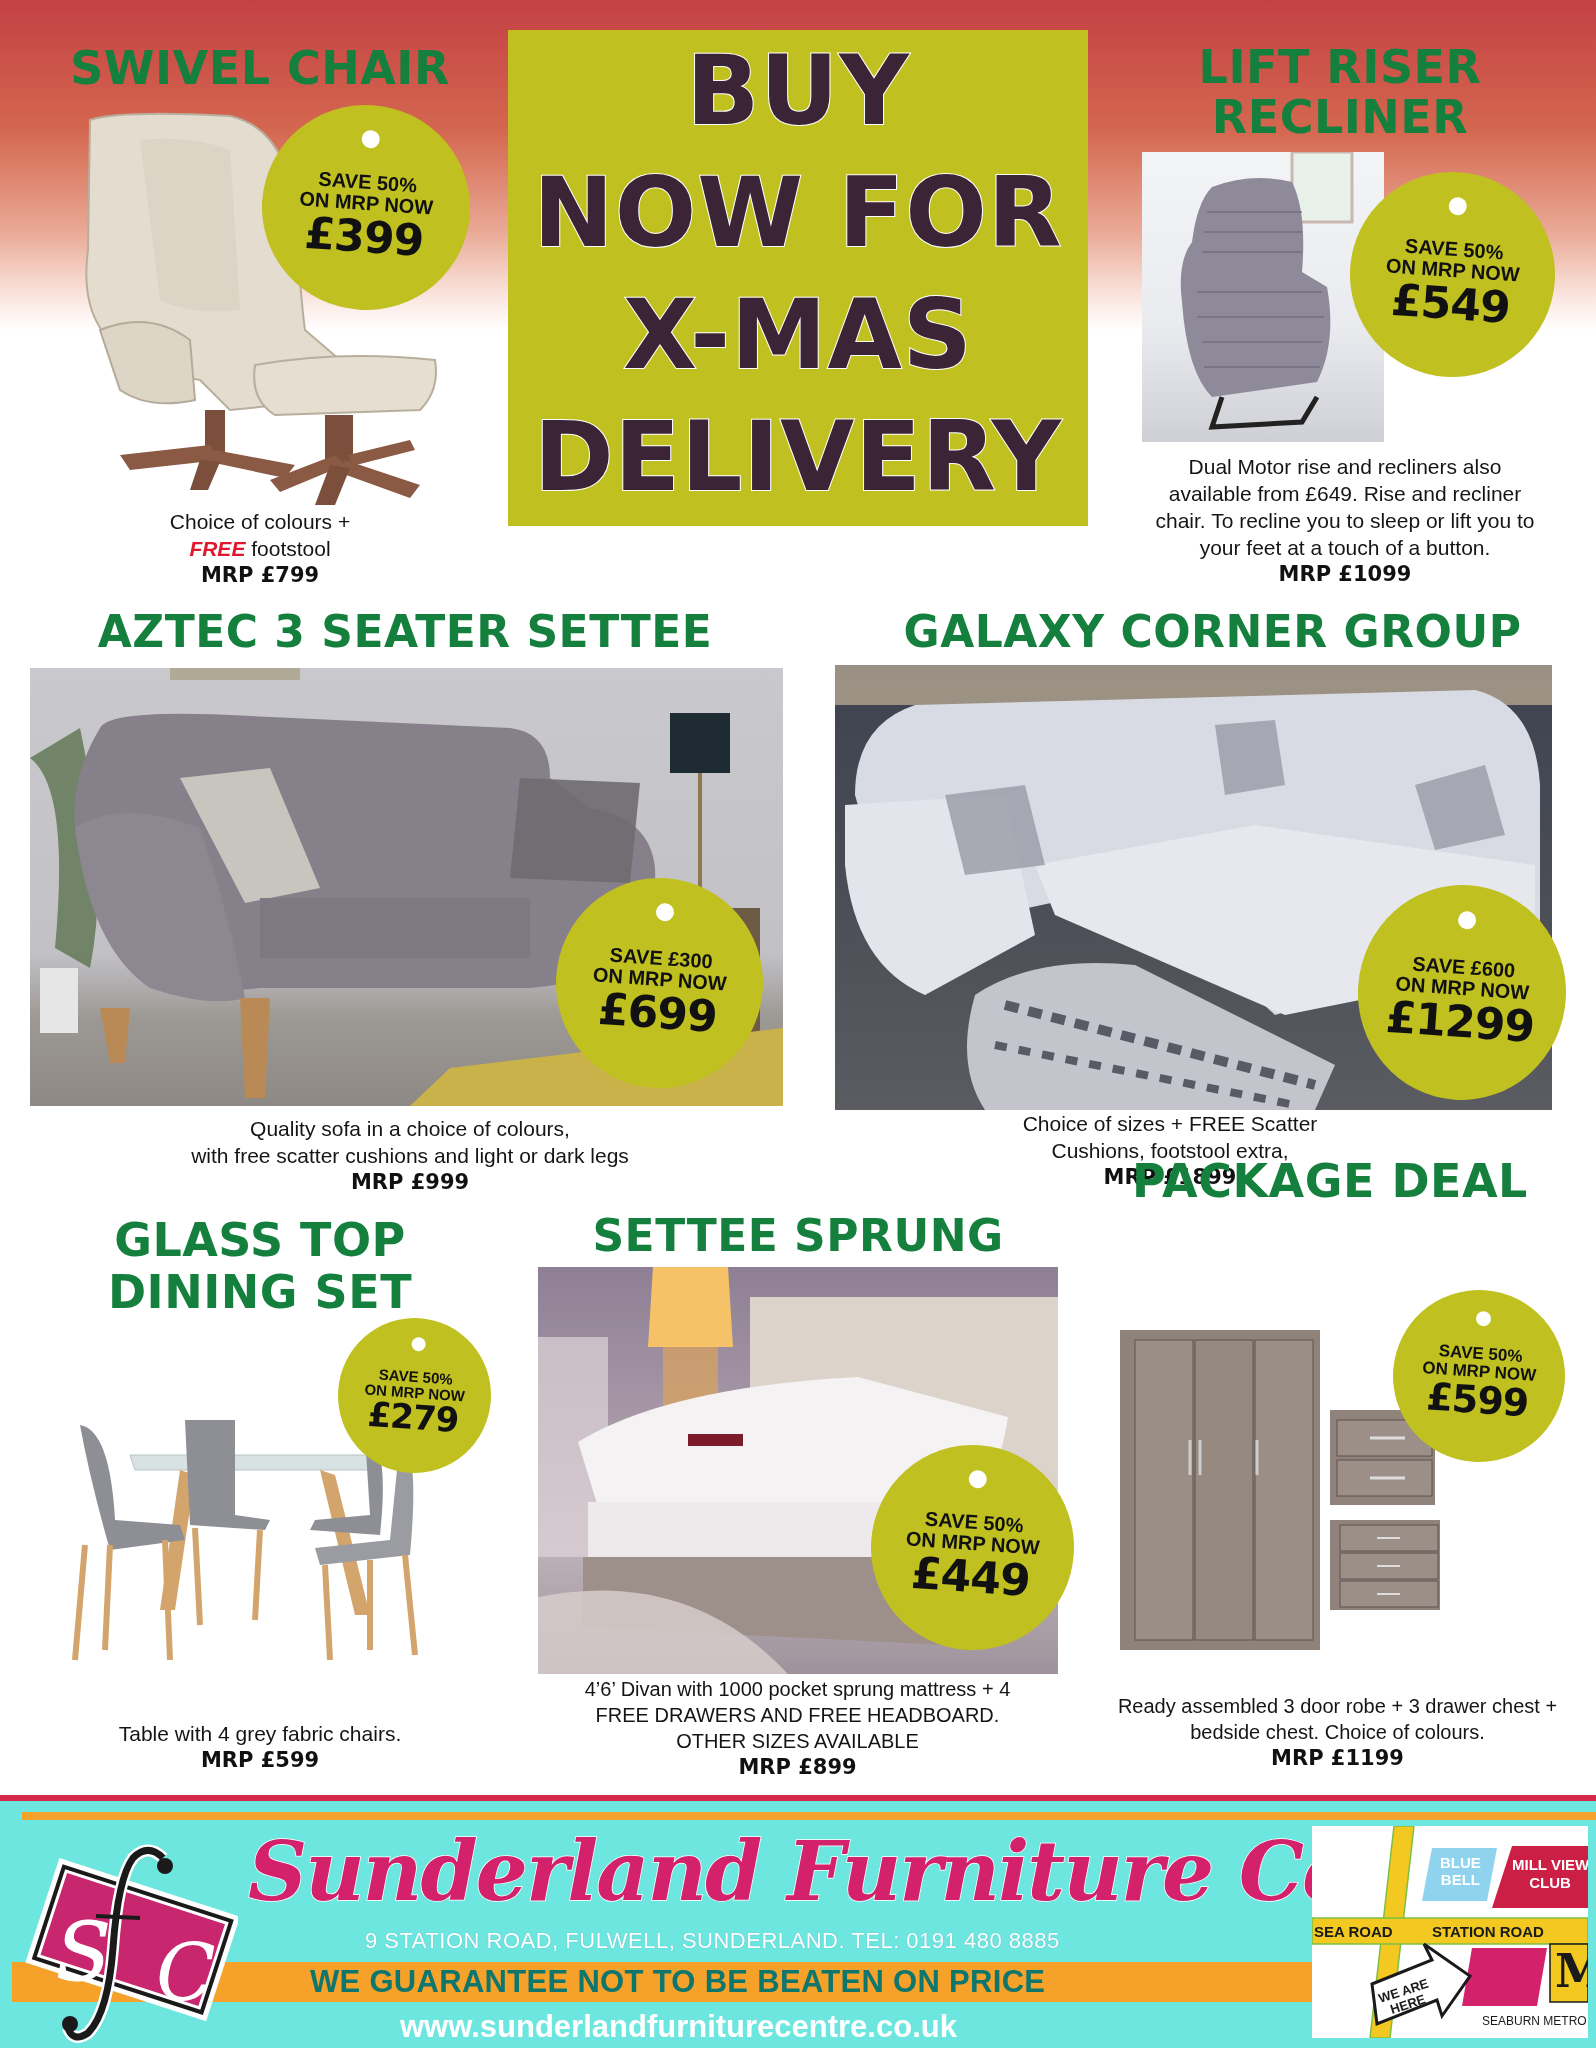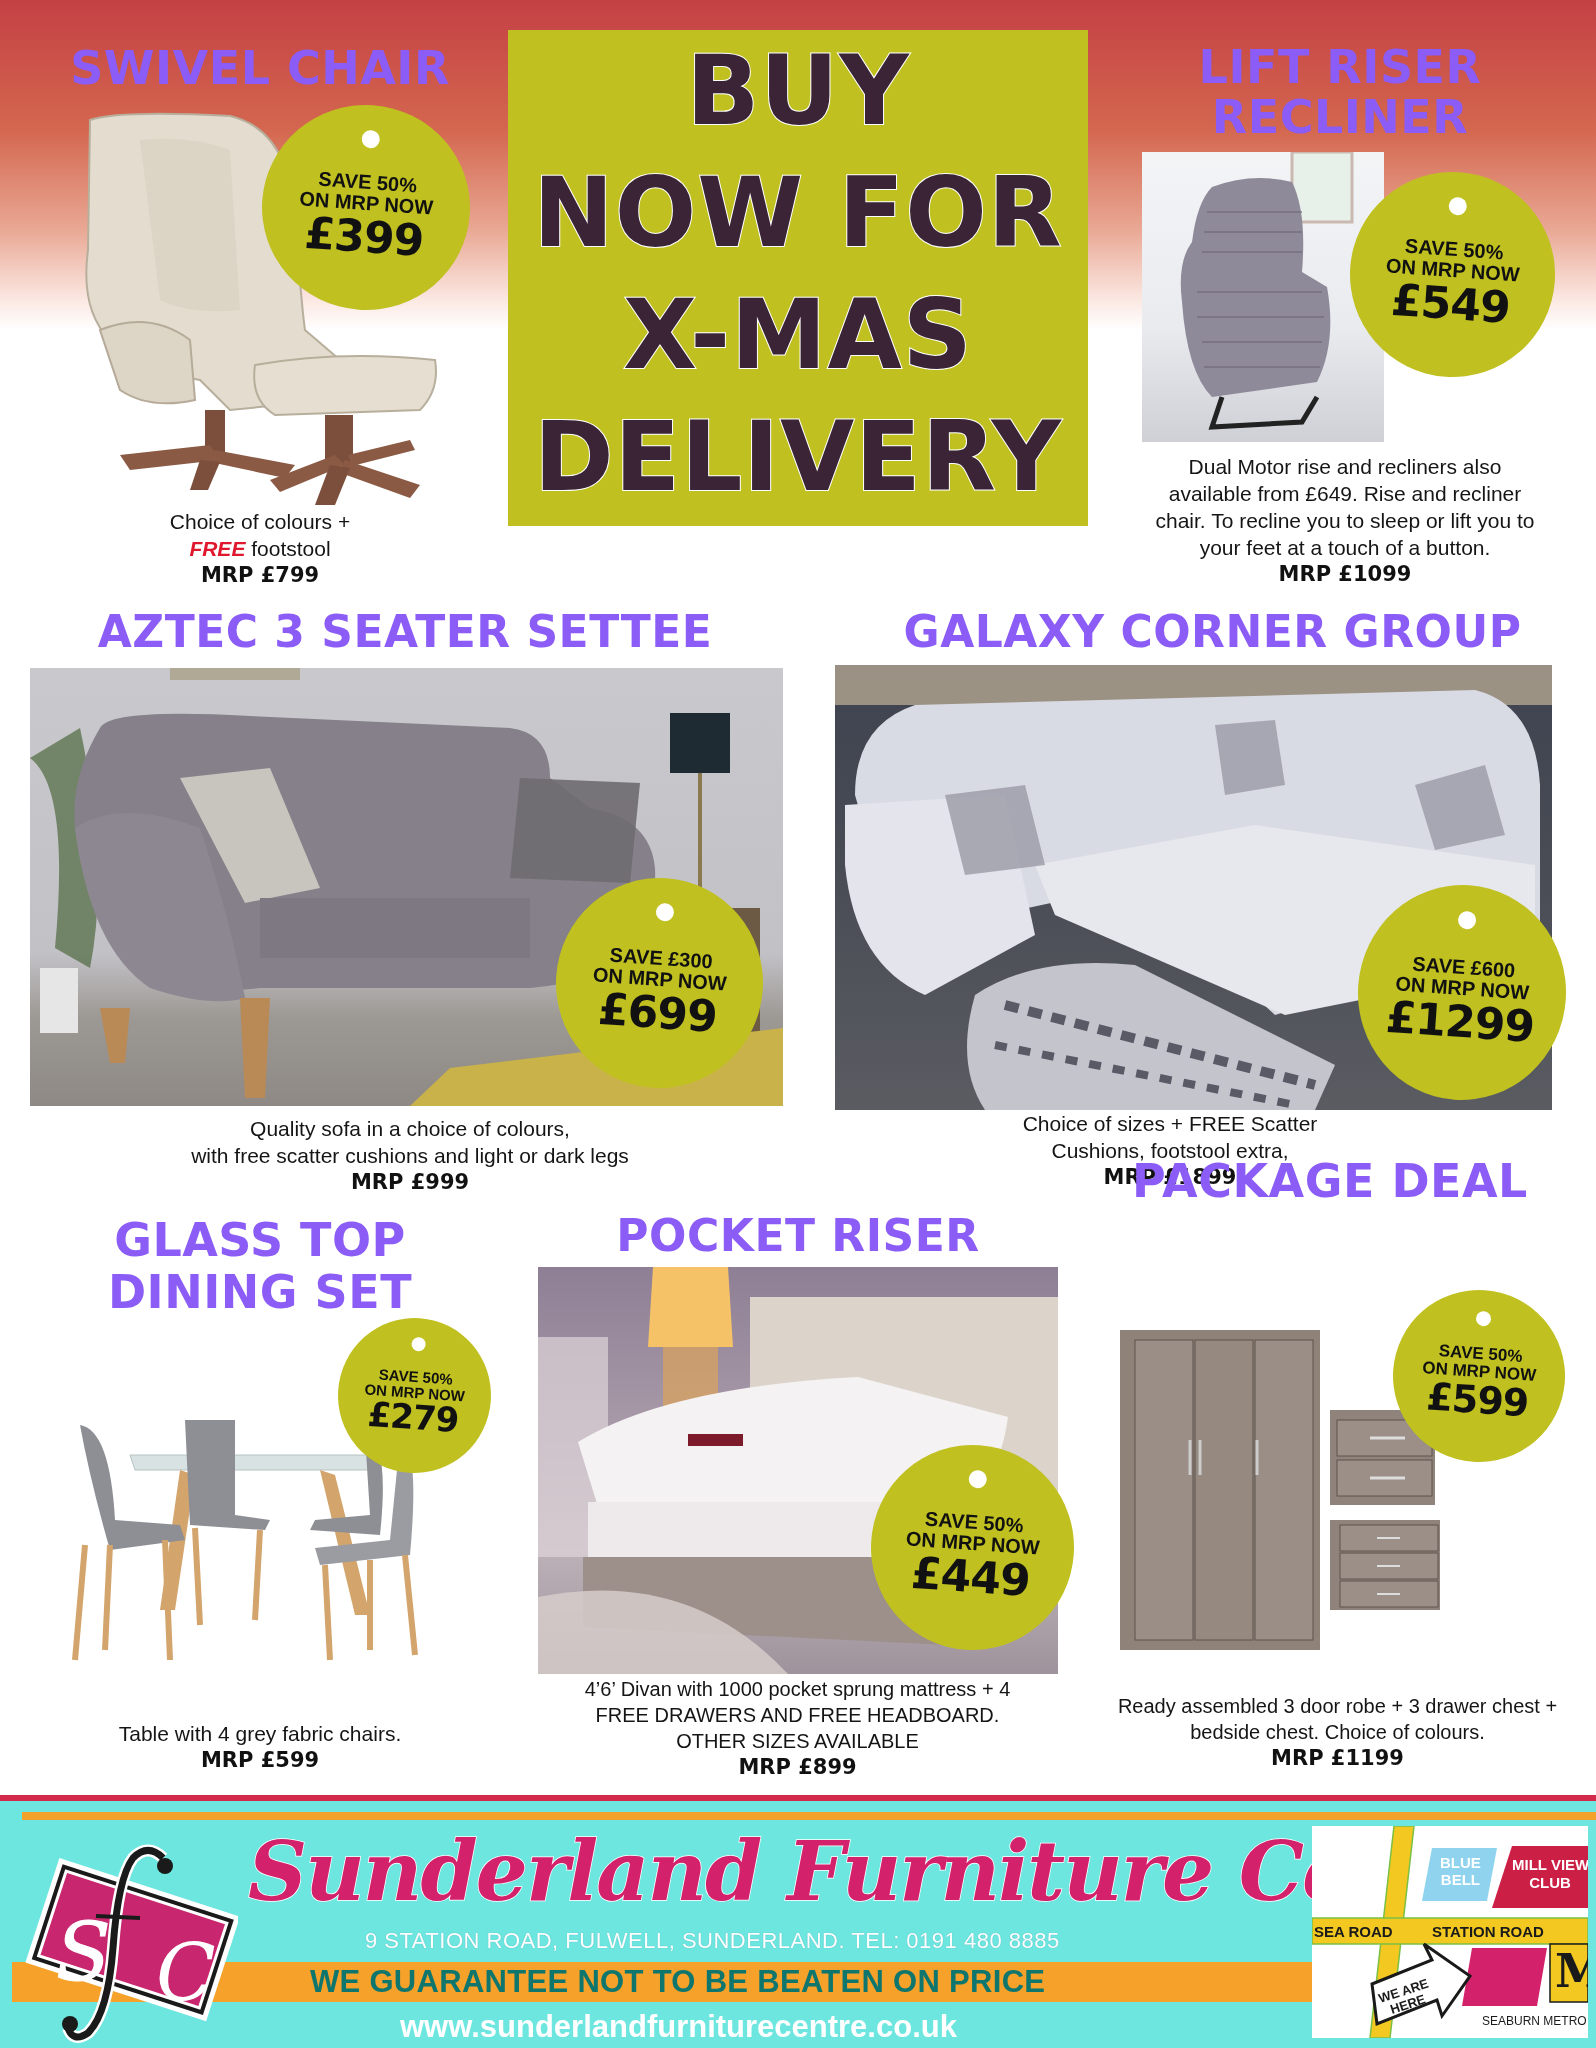--- a/index.html
+++ b/index.html
@@ -7,21 +7,21 @@
   body {
     position: relative;
     font-family: "Liberation Sans", sans-serif;
     background: linear-gradient(to bottom, #c44044 0px, #d4674f 130px, #e9a894 230px, #fbe8e2 300px, #ffffff 330px, #ffffff 2048px);
     color: #111;
   }
   .abs { position: absolute; }
   .heading {
     font-family: "DejaVu Sans", sans-serif;
     font-weight: bold;
-    color: #8b5cf6;
+    color: #15803d;
     text-align: center;
     letter-spacing: 0.5px;
     line-height: 1;
   }
   .desc {
     font-family: "Liberation Sans", sans-serif;
     font-size: 21px;
     line-height: 27px;
     color: #151515;
     text-align: center;
@@ -271,21 +271,21 @@
   <span class="hole" style="width:14px; height:14px; margin-left:-7px;"></span>
   <span class="save" style="font-size:15px; margin-top:14px;">SAVE 50%</span>
   <span class="save" style="font-size:15px;">ON MRP NOW</span>
   <span class="price" style="font-size:34px;">£279</span>
 </div>
 <div class="abs desc" style="left:60px; top:1720px; width:400px;">
   <span style="display:block">Table with 4 grey fabric chairs.</span>
   <span class="mrp">MRP £599</span>
 </div>
 
-<div class="abs heading" style="left:538px; top:1214px; width:520px; font-size:44px;">POCKET RISER</div>
+<div class="abs heading" style="left:538px; top:1214px; width:520px; font-size:44px;">SETTEE SPRUNG</div>
 <div class="photo" style="left:538px; top:1267px; width:520px; height:407px; background:linear-gradient(180deg,#8e7f95 0%,#a89aa8 40%,#bdb1b8 70%,#9e939c 100%);">
   <svg width="520" height="407" viewBox="0 0 520 407">
     <path d="M115 0 L190 0 L195 80 L110 80 Z" fill="#f6c268"></path>
     <rect x="125" y="80" width="55" height="120" fill="#e8a650" opacity="0.6"></rect>
     <rect x="0" y="70" width="70" height="220" fill="#ded4d8" opacity="0.7"></rect>
     <rect x="212" y="30" width="310" height="195" fill="#dcd4cb"></rect>
     <path d="M40 175 Q130 120 320 110 L470 150 Q460 220 420 240 L60 240 Z" fill="#f4f2f3"></path>
     <rect x="50" y="235" width="400" height="55" fill="#eeeaec"></rect>
     <rect x="150" y="167" width="55" height="12" fill="#7d1b2a"></rect>
     <path d="M45 290 L450 290 L450 380 L45 360 Z" fill="#9d8f8a"></path>

